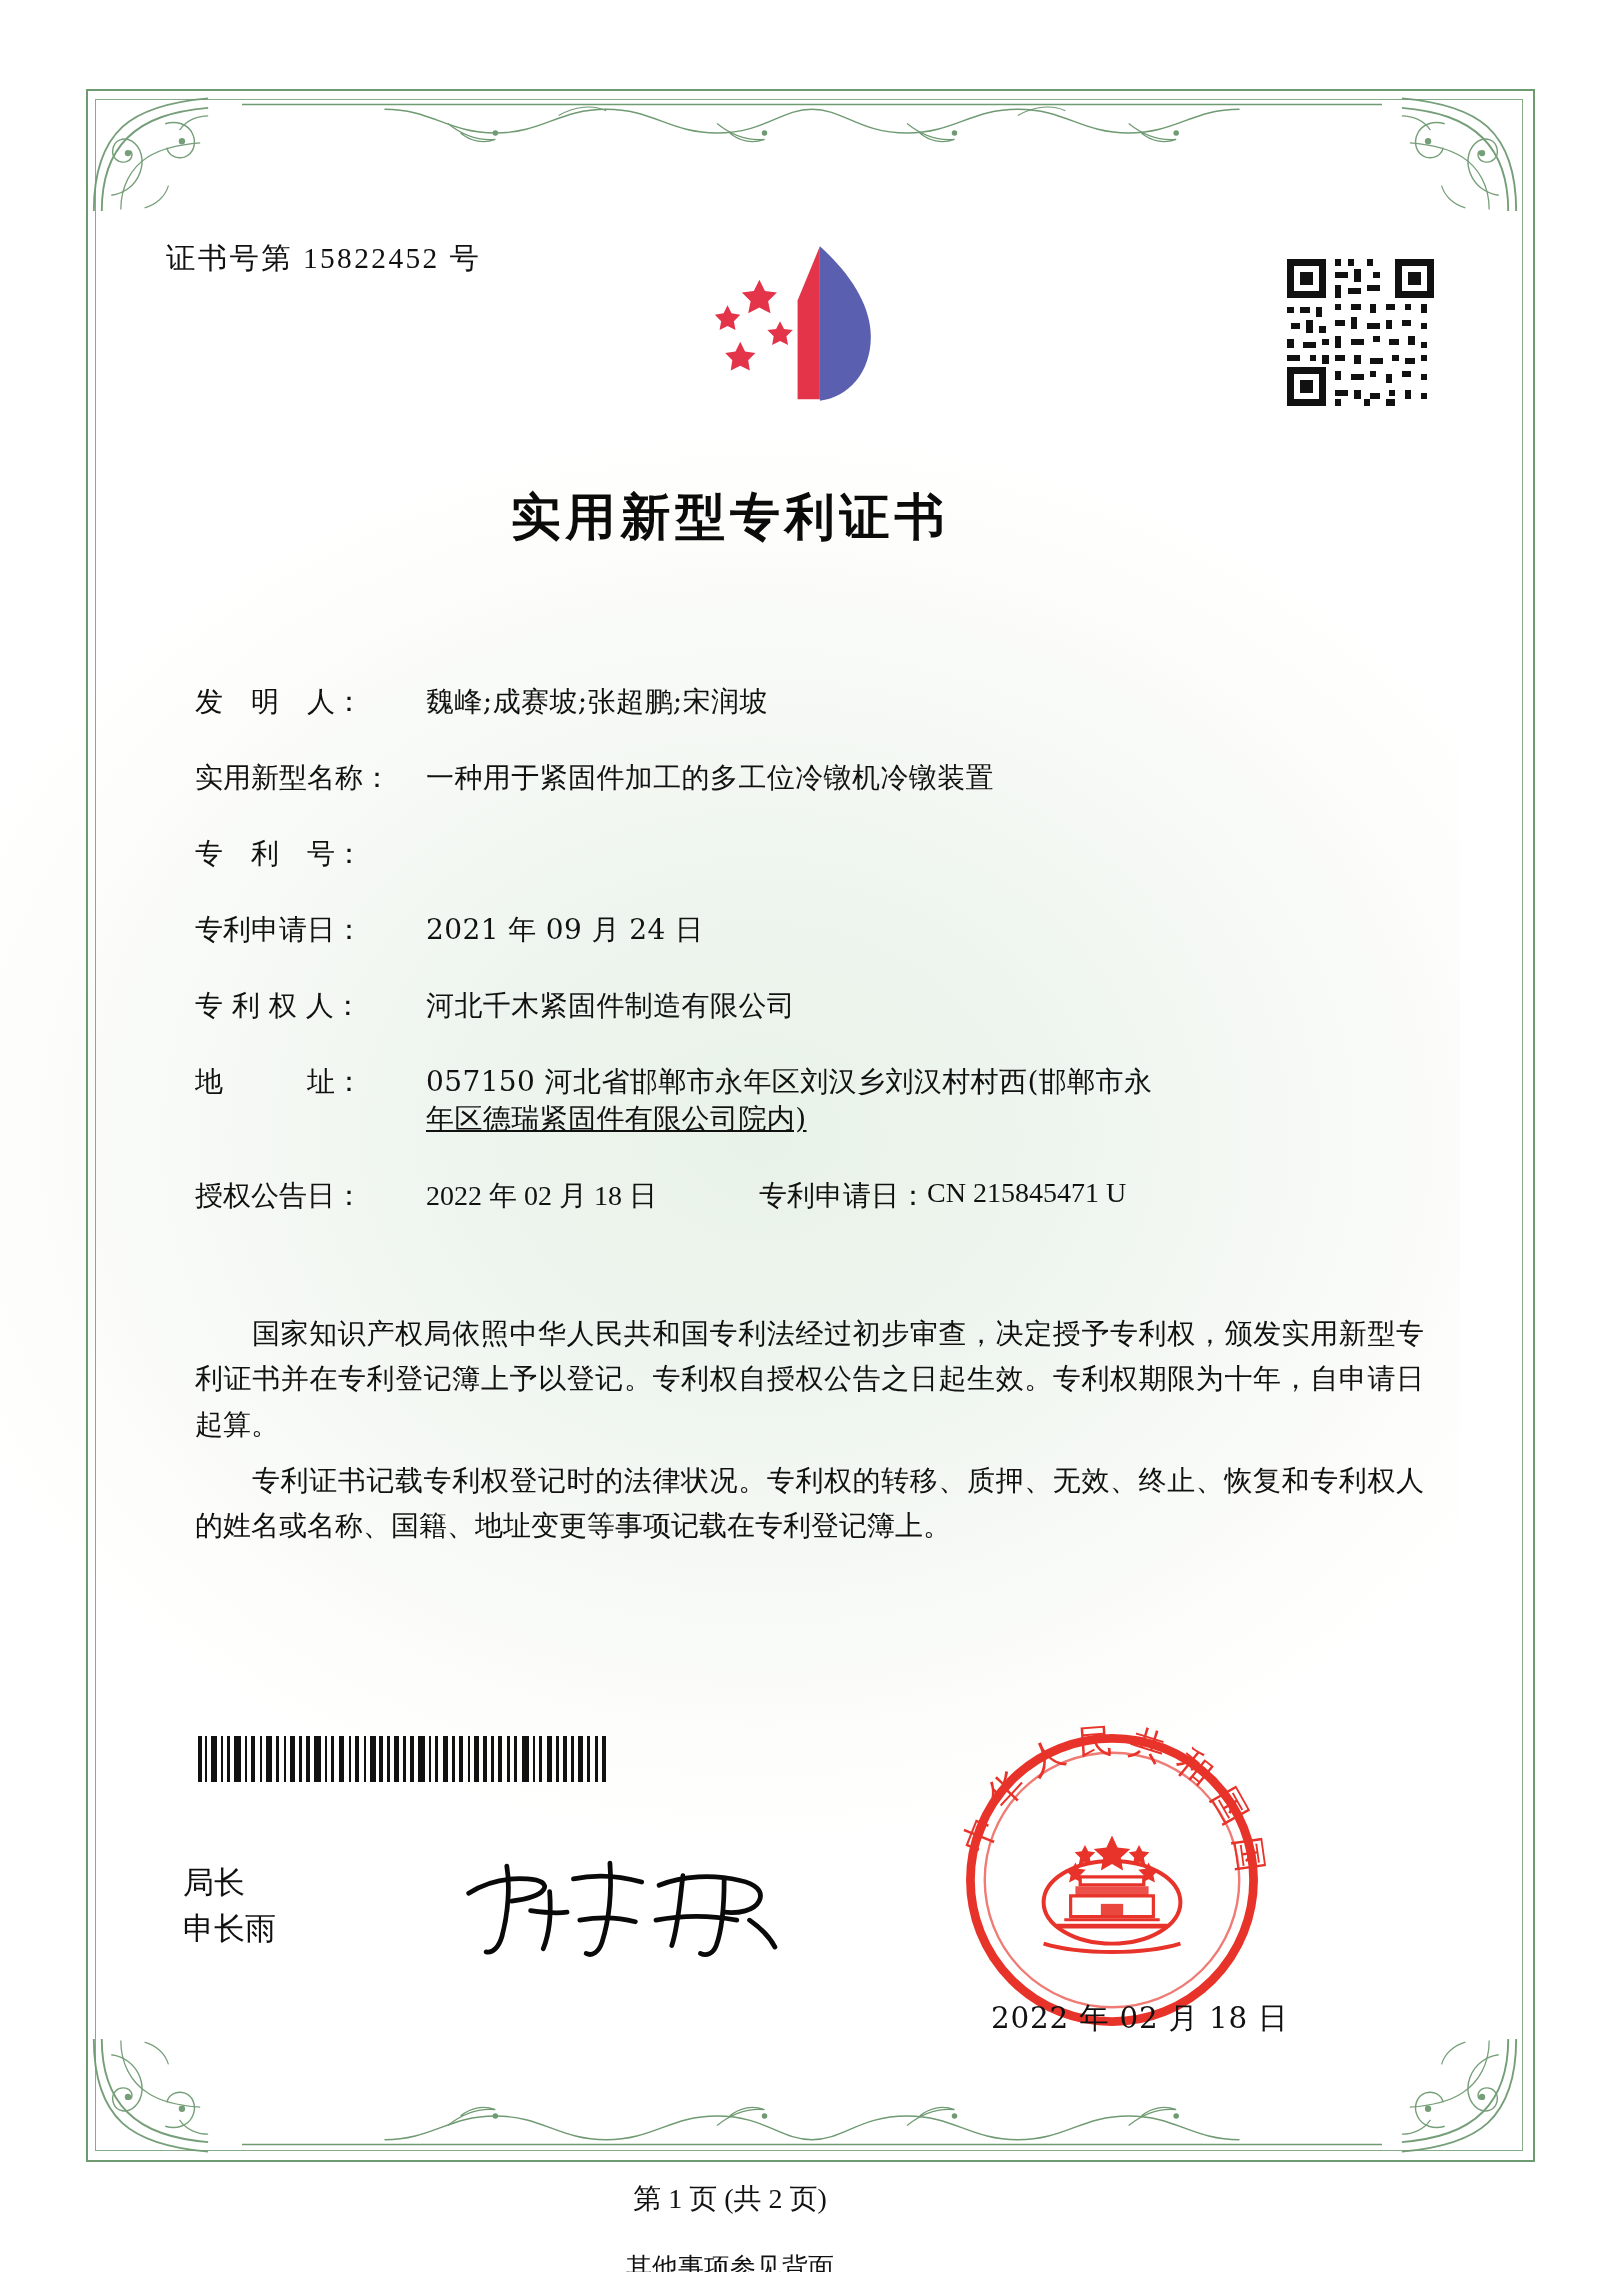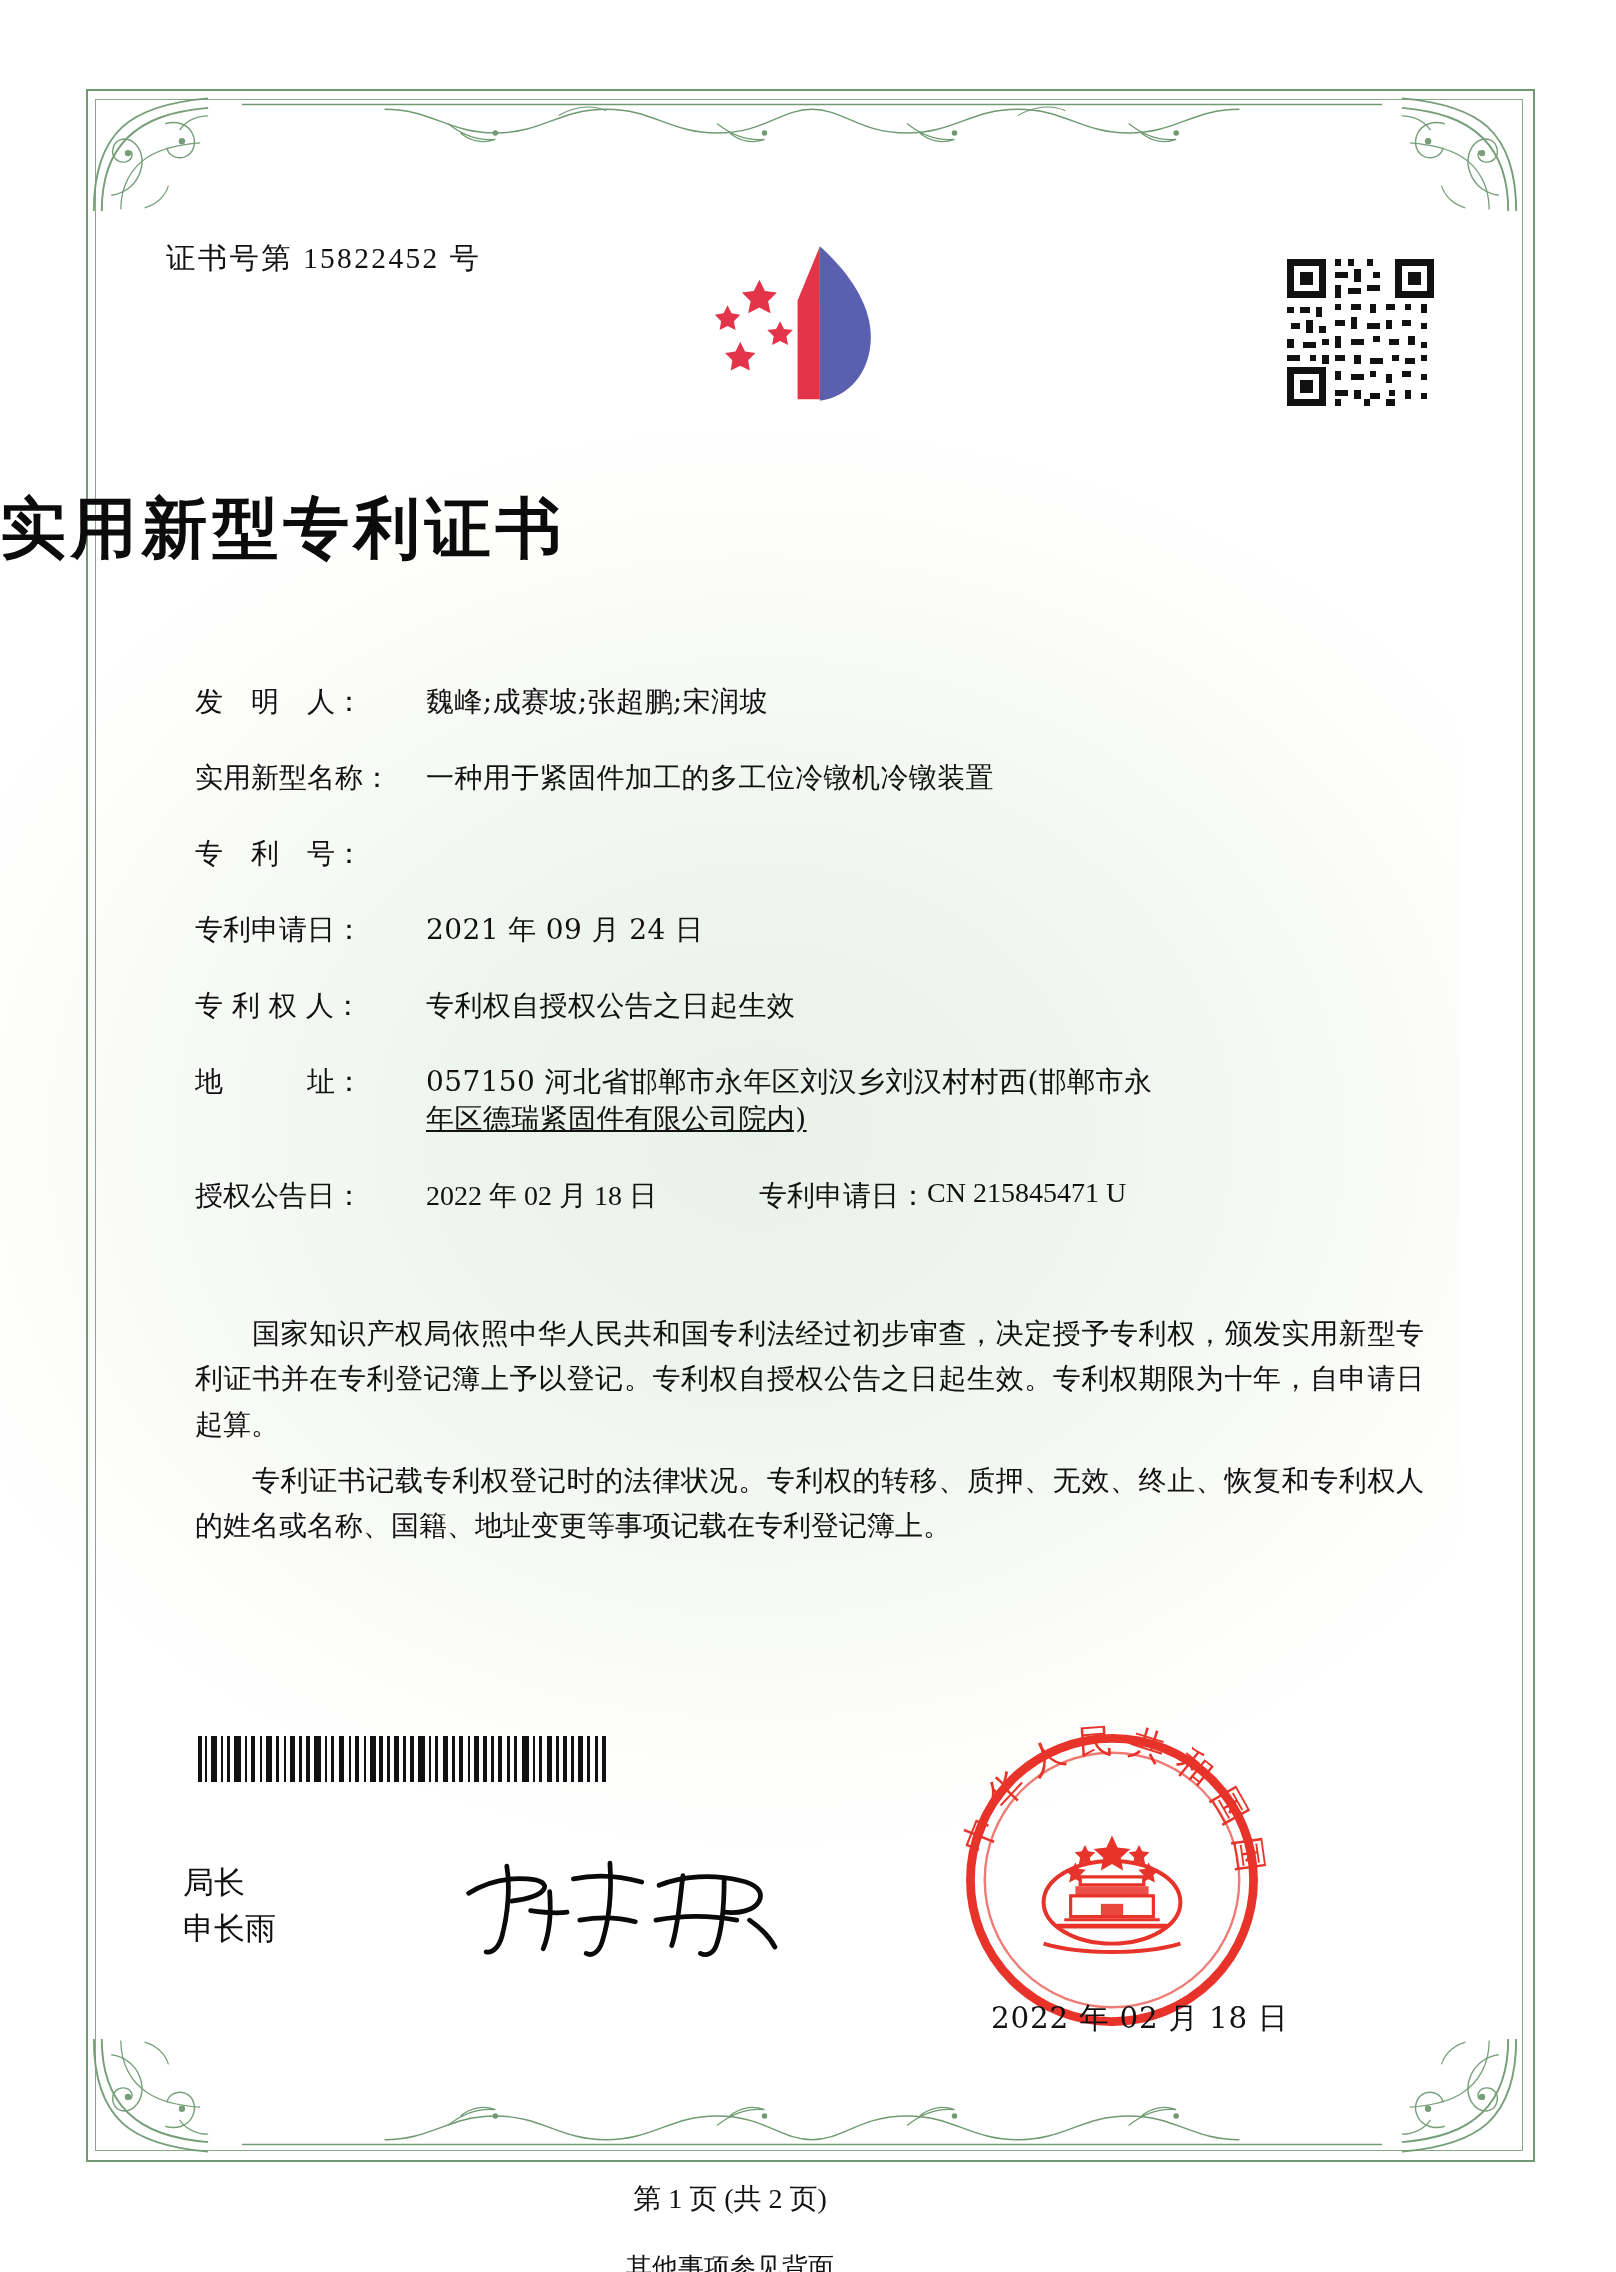--- a/index.html
+++ b/index.html
@@ -101,21 +101,22 @@
     width: 159px;
     height: 159px;
   }
   .qr svg { width: 100%; height: 100%; display: block; }
 
   .title {
     position: absolute;
     left: 0;
     right: 0;
     top: 484px;
-    font-size: 66px;
+    text-align: center;
+    font-size: 50px;
     font-weight: bold;
     letter-spacing: 4.8px;
     color: #0b0b0b;
     font-family: Liberation Serif, serif;
   }
 
   
   .fields {
     position: absolute;
     left: 195px;
@@ -441,21 +442,21 @@
     </div>
     <div class="frow">
       <div class="flabel">专　利　号：</div>
     </div>
     <div class="frow">
       <div class="flabel">专利申请日：</div>
       <div class="fvalue">2021 年 09 月 24 日</div>
     </div>
     <div class="frow">
       <div class="flabel">专 利 权 人：</div>
-      <div class="fvalue">专利权自授权公告之日起生效</div>
+      <div class="fvalue">河北千木紧固件制造有限公司</div>
     </div>
     <div class="frow">
       <div class="flabel">地　　　址：</div>
       <div class="fvalue">
         <span>057150 河北省邯郸市永年区刘汉乡刘汉村村西(邯郸市永</span>
         <span class="line2">年区德瑞紧固件有限公司院内)</span>
       </div>
     </div>
 
     <div class="row-inline">

